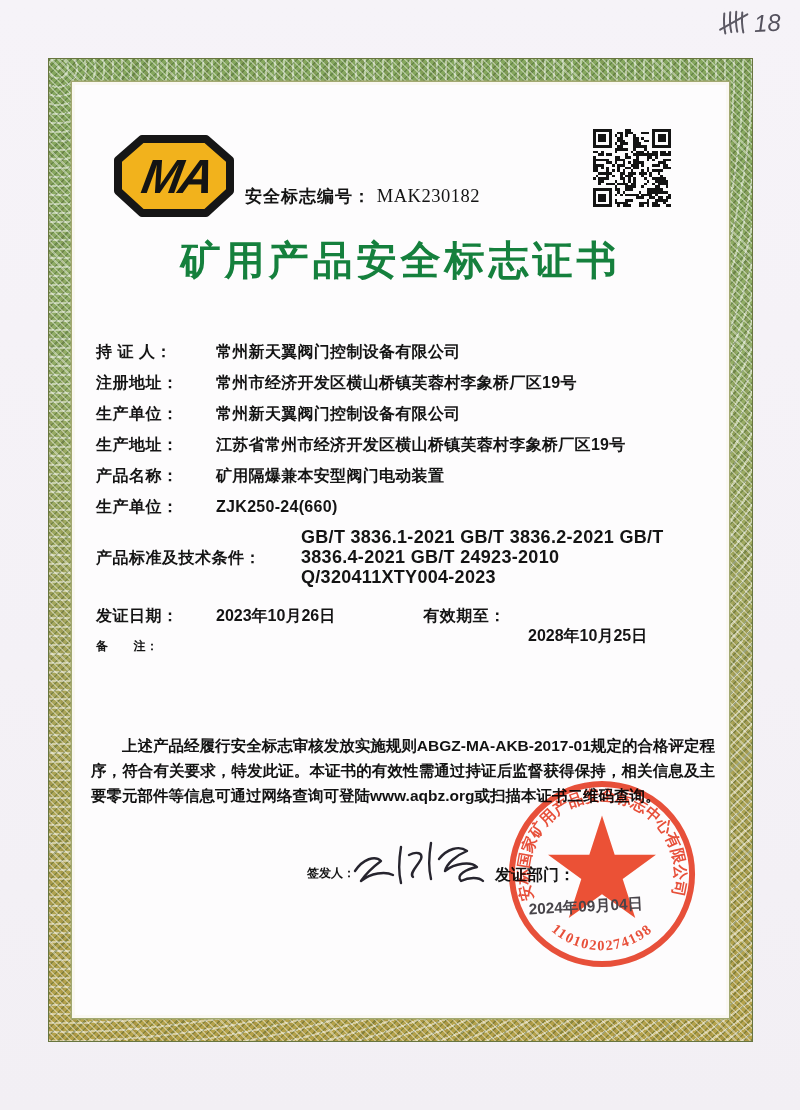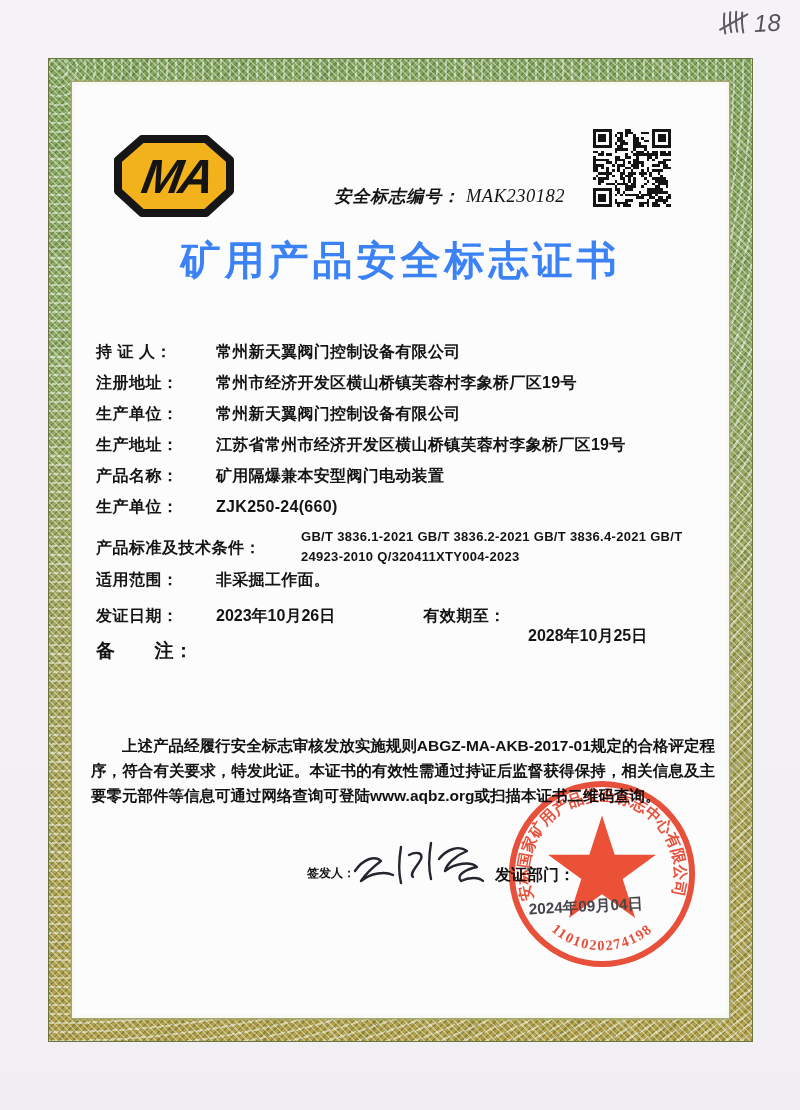--- a/index.html
+++ b/index.html
@@ -27,44 +27,44 @@
       linear-gradient(180deg,#85a75e 0%,#92ad67 30%,#a8a65b 62%,#b5a24a 100%);
   }
   #inner{
     position:relative;width:100%;height:100%;
     background:#fdfcfd;
     box-shadow:0 0 0 3px #faf8f2, 0 0 0 4.5px #a2a871;
   }
   
   #ma-logo{position:absolute;left:36px;top:48px;width:126px;height:86px;}
   #certno{
-    position:absolute;left:170px;top:100px;width:320px;text-align:right;
-    font-size:17px;font-weight:700;letter-spacing:1px;white-space:nowrap;font-style:italic;
+    position:absolute;left:170px;top:100px;width:320px;text-align:left;
+    font-size:17px;font-weight:700;letter-spacing:1px;white-space:nowrap;
   }
   #certno .val{font-family:"Liberation Serif", serif;font-weight:400;font-size:18.5px;letter-spacing:.5px;}
   #qr{position:absolute;left:518px;top:44px;width:78px;height:78px;}
   
   #title{
     position:absolute;left:0;top:148px;width:100%;margin:0;text-align:center;
-    font-size:40px;font-weight:900;letter-spacing:4px;color:#3b82f6;
+    font-size:40px;font-weight:900;letter-spacing:4px;color:#15803d;
   }
   
   #fields{position:absolute;left:21px;top:256px;right:14px;}
   .frow{display:flex;align-items:center;margin-bottom:10px;line-height:21px;}
   .flabel{flex:0 0 120px;font-weight:700;font-size:16px;letter-spacing:.5px;white-space:nowrap;}
   .fvalue{font-weight:700;font-size:16px;letter-spacing:.3px;}
   .frow.tech{align-items:center;margin-bottom:2px;}
   .frow.tech .flabel{flex:0 0 205px;}
-  .frow.tech .fvalue{width:382px;font-size:13px;line-height:20px;}
+  .frow.tech .fvalue{width:382px;font-size:18px;line-height:20px;}
   #dates-row{position:absolute;left:21px;top:520px;display:flex;line-height:21px;}
   #dates-row .flabel{flex:0 0 120px;}
   #dates-row .v1{flex:0 0 185px;font-weight:700;font-size:16px;}
   #dates-row .l2{flex:0 0 127px;font-weight:700;font-size:16px;letter-spacing:.5px;text-align:center;}
   #dates-row .v2{font-weight:700;font-size:16px;margin-top:20px;}
-  #remark-row{position:absolute;left:21px;top:553px;font-weight:700;font-size:19px;letter-spacing:.5px;text-align:center;}
+  #remark-row{position:absolute;left:21px;top:553px;font-weight:700;font-size:12px;letter-spacing:.5px;text-align:center;}
   
   #statement{
     position:absolute;left:16px;top:648px;width:624px;margin:0;
     font-weight:700;font-size:15.5px;line-height:25px;text-align:justify;
     text-indent:2em;color:#121212;
   }
   
   #cmac{position:absolute;left:72px;top:742px;width:76px;height:96px;}
   #signer{position:absolute;left:232px;top:780px;font-weight:700;font-size:12px;}
   #signature{position:absolute;left:268px;top:748px;width:146px;height:70px;}
@@ -460,24 +460,20 @@
           <span class="fvalue">矿用隔爆兼本安型阀门电动装置</span>
         </div>
         <div class="frow">
           <span class="flabel">生产单位：</span>
           <span class="fvalue">ZJK250-24(660)</span>
         </div>
         <div class="frow tech">
           <span class="flabel">产品标准及技术条件：</span>
           <span class="fvalue">GB/T 3836.1-2021 GB/T 3836.2-2021 GB/T 3836.4-2021 GB/T 24923-2010 Q/320411XTY004-2023</span>
         </div>
-        <div class="frow">
-          <span class="flabel">适用范围：</span>
-          <span class="fvalue">非采掘工作面。</span>
-        </div>
       </div>
 
       <div id="dates-row">
         <span class="flabel">发证日期：</span>
         <span class="v1">2023年10月26日</span>
         <span class="l2">有效期至：</span>
         <span class="v2">2028年10月25日</span>
       </div>
 
       <div id="remark-row">

